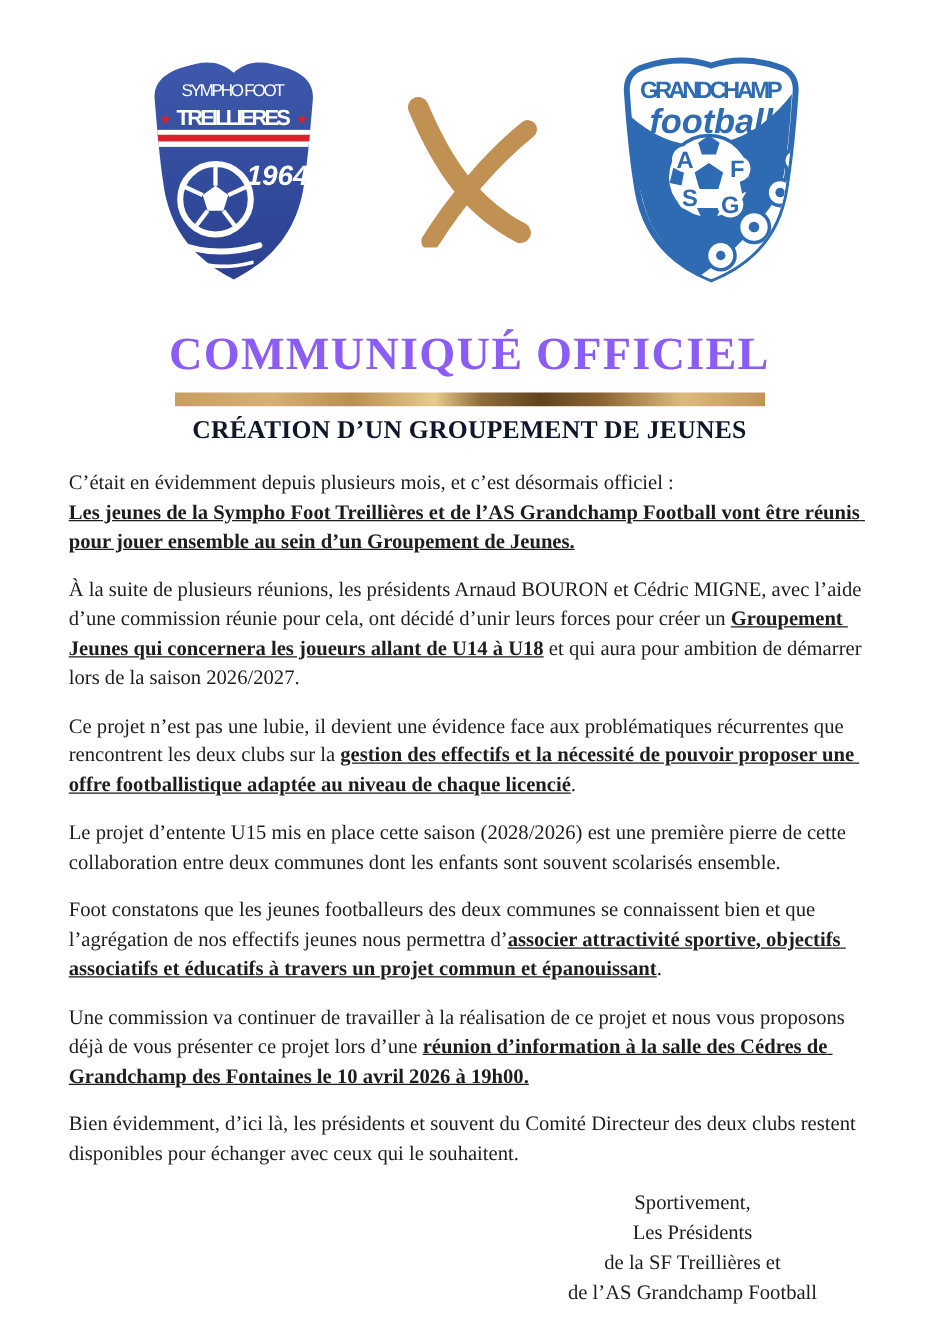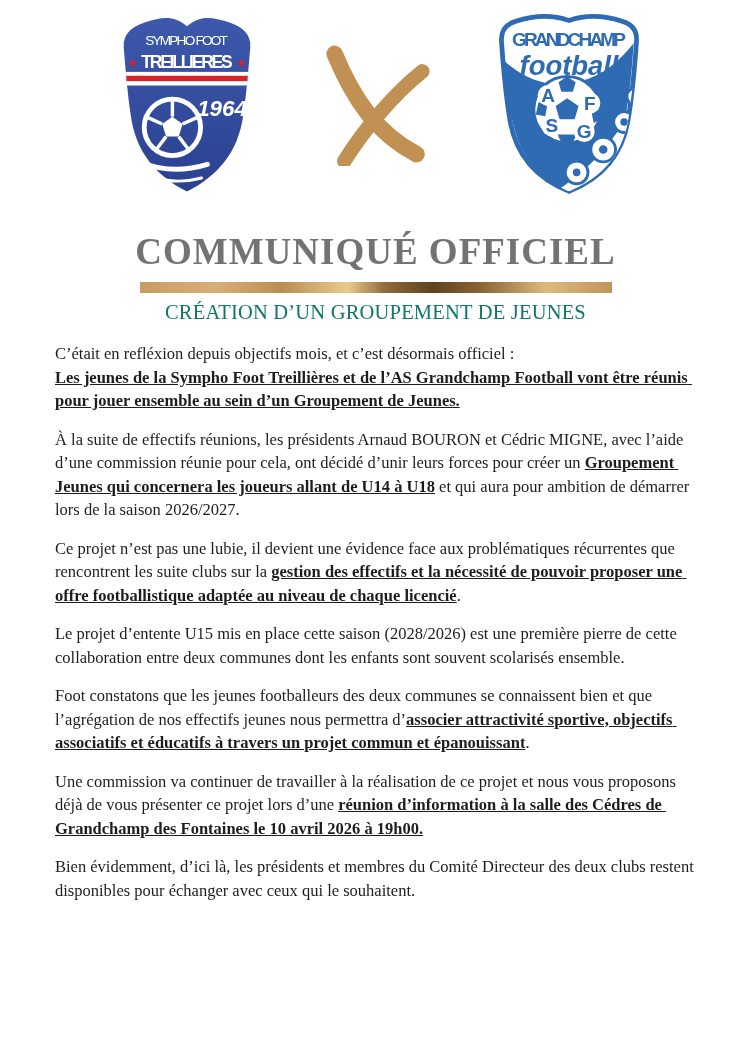--- a/index.html
+++ b/index.html
@@ -7,41 +7,41 @@
     position:relative;
     width:751px;height:1062px;
     background:#ffffff;
     font-family:"Liberation Serif","DejaVu Serif",serif;
     color:#1d1d1b;
     overflow:hidden;
   }
   
   .logo-row{
     display:flex;align-items:flex-start;justify-content:space-between;
-    padding:10px 106px 0 114px;height:198px;
+    padding:10px 106px 0 114px;height:198px;margin-top:32px;
   }
   .x-wrap{flex:1;display:flex;justify-content:center;align-items:center;padding-top:34px;}
   
   .title{
     margin-top:22px;
     text-align:center;
     font-size:37px;font-weight:700;letter-spacing:1px;
-    color:#737373;
+    color:#8b5cf6;
   }
   .gold-bar{
     width:472px;height:11px;margin:9px auto 0 auto;
     background:linear-gradient(90deg,
       #c89d61 0%, #d6b076 16%, #b98e52 30%, #e8ca8d 44%,
       #8f6a3a 52%, #5f431f 62%, #8a6333 72%, #dcba7d 86%, #bf945a 100%);
   }
   .subtitle{
     margin-top:8px;
     text-align:center;
-    font-size:20.5px;font-weight:400;letter-spacing:.2px;
-    color:#0f766e;
+    font-size:20.5px;font-weight:700;letter-spacing:.2px;
+    color:#0f172a;
   }
   
   .body-text{
     margin:18px 54px 0 55px;
     font-size:16.5px;line-height:23.5px;
   }
   .body-text p{margin:0 0 15px 0;white-space:pre-wrap;}
   .body-text .b{font-weight:700;text-decoration:underline;}
   .signature{
     margin:16px 64px 0 auto;
@@ -142,24 +142,30 @@
       <text x="80" y="37" text-anchor="middle" font-family="Liberation Sans, sans-serif" font-size="20" font-weight="bold" fill="#2e6bb2" textLength="120">GRANDCHAMP</text>
       <text x="80" y="67" text-anchor="middle" font-family="Liberation Sans, sans-serif" font-size="29" font-weight="bold" font-style="italic" fill="#2e6bb2" textLength="104">football</text>
     </svg>
   </div>
 
   <div class="title">COMMUNIQUÉ OFFICIEL</div>
   <div class="gold-bar"></div>
   <div class="subtitle">CRÉATION D’UN GROUPEMENT DE JEUNES</div>
 
   <div class="body-text">
-      <p><span>C’était en refléxion depuis objectifs mois, et c’est désormais officiel :
+      <p><span>C’était en évidemment depuis plusieurs mois, et c’est désormais officiel :
 </span><span class="b">Les jeunes de la Sympho Foot Treillières et de l’AS Grandchamp Football vont être réunis pour jouer ensemble au sein d’un Groupement de Jeunes.</span></p>
-      <p><span>À la suite de effectifs réunions, les présidents Arnaud BOURON et Cédric MIGNE, avec l’aide d’une commission réunie pour cela, ont décidé d’unir leurs forces pour créer un </span><span class="b">Groupement Jeunes qui concernera les joueurs allant de U14 à U18</span><span> et qui aura pour ambition de démarrer lors de la saison 2026/2027.</span></p>
-      <p><span>Ce projet n’est pas une lubie, il devient une évidence face aux problématiques récurrentes que rencontrent les suite clubs sur la </span><span class="b">gestion des effectifs et la nécessité de pouvoir proposer une offre footballistique adaptée au niveau de chaque licencié</span><span>.</span></p>
+      <p><span>À la suite de plusieurs réunions, les présidents Arnaud BOURON et Cédric MIGNE, avec l’aide d’une commission réunie pour cela, ont décidé d’unir leurs forces pour créer un </span><span class="b">Groupement Jeunes qui concernera les joueurs allant de U14 à U18</span><span> et qui aura pour ambition de démarrer lors de la saison 2026/2027.</span></p>
+      <p><span>Ce projet n’est pas une lubie, il devient une évidence face aux problématiques récurrentes que rencontrent les deux clubs sur la </span><span class="b">gestion des effectifs et la nécessité de pouvoir proposer une offre footballistique adaptée au niveau de chaque licencié</span><span>.</span></p>
       <p><span>Le projet d’entente U15 mis en place cette saison (2028/2026) est une première pierre de cette collaboration entre deux communes dont les enfants sont souvent scolarisés ensemble.</span></p>
       <p><span>Foot constatons que les jeunes footballeurs des deux communes se connaissent bien et que l’agrégation de nos effectifs jeunes nous permettra d’</span><span class="b">associer attractivité sportive, objectifs associatifs et éducatifs à travers un projet commun et épanouissant</span><span>.</span></p>
       <p><span>Une commission va continuer de travailler à la réalisation de ce projet et nous vous proposons déjà de vous présenter ce projet lors d’une </span><span class="b">réunion d’information à la salle des Cédres de Grandchamp des Fontaines le 10 avril 2026 à 19h00.</span></p>
-      <p><span>Bien évidemment, d’ici là, les présidents et membres du Comité Directeur des deux clubs restent disponibles pour échanger avec ceux qui le souhaitent.</span></p>
+      <p><span>Bien évidemment, d’ici là, les présidents et souvent du Comité Directeur des deux clubs restent disponibles pour échanger avec ceux qui le souhaitent.</span></p>
     </div>
 
+  <div class="signature">
+      <div>Sportivement,</div>
+      <div>Les Présidents</div>
+      <div>de la SF Treillières et</div>
+      <div>de l’AS Grandchamp Football</div>
+    </div>
 
 </div>
 
 </body></html>

